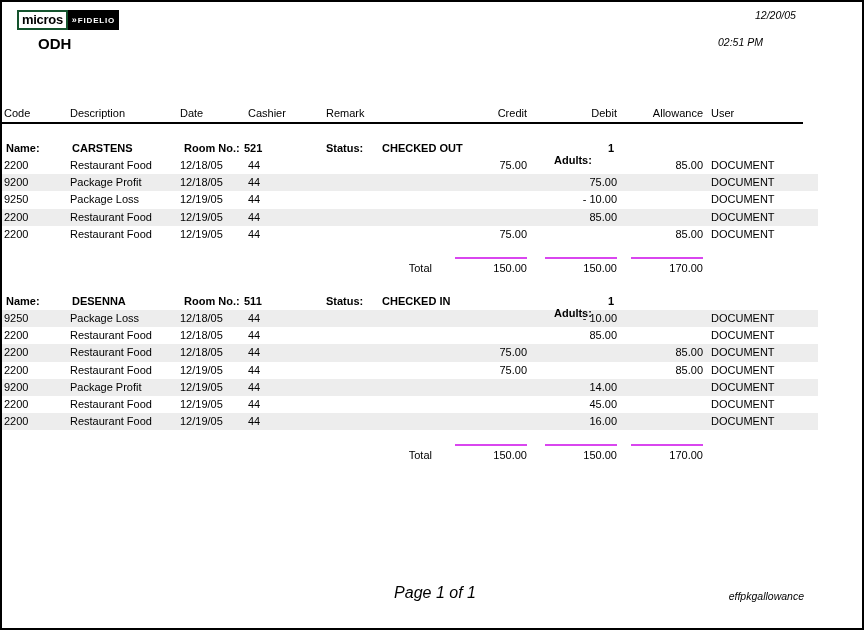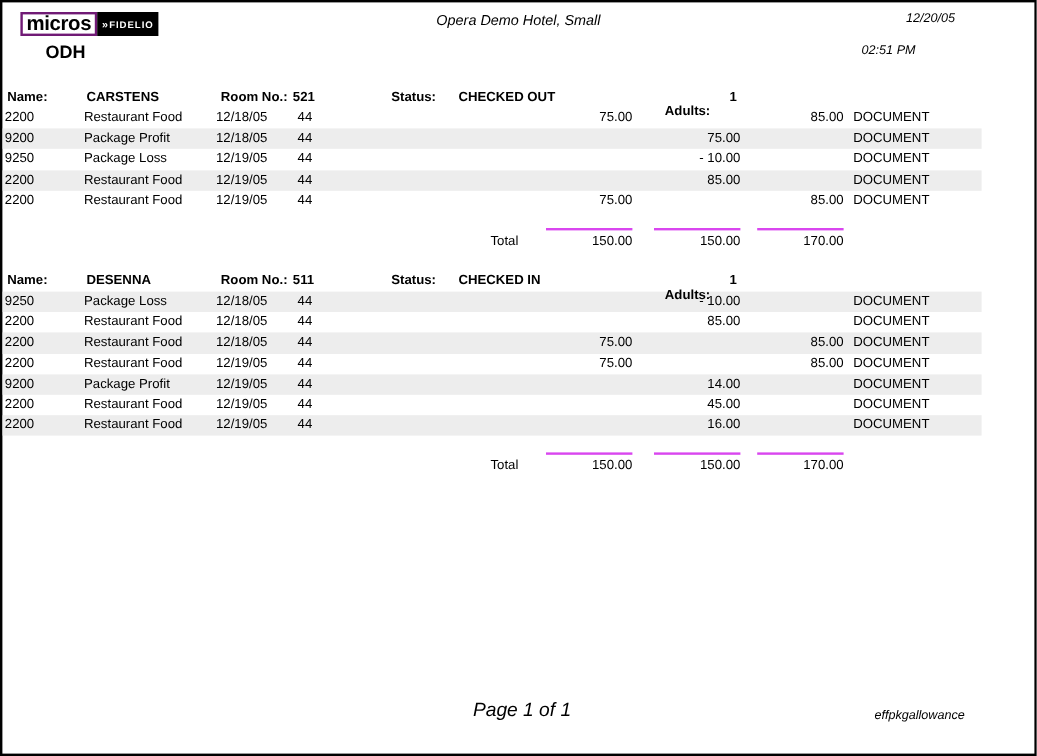--- a/index.html
+++ b/index.html
@@ -8,21 +8,21 @@
     width:860px;height:626px;
     border:2px solid #000;
     background:#fff;
     font-family:"Liberation Sans",sans-serif;
     color:#000;
     overflow:hidden;
   }
   
   .top-header{position:relative;height:55px;}
   .logo{position:absolute;left:15px;top:8px;display:flex;align-items:stretch;height:20px;}
-  .logo-micros{background:#fff;border:2px solid #701a75;font-weight:bold;font-size:17px;line-height:15px;padding:0 3px;letter-spacing:-0.3px;}
+  .logo-micros{background:#fff;border:2px solid #14532d;font-weight:bold;font-size:13px;line-height:15px;padding:0 3px;letter-spacing:-0.3px;}
   .logo-fidelio{background:#000;color:#fff;font-weight:bold;font-size:8px;display:flex;align-items:center;padding:0 4px;letter-spacing:0.8px;}
   .logo-arrow{font-size:9px;margin-right:1px;letter-spacing:0;}
   .odh{position:absolute;left:36px;top:33px;font-weight:bold;font-size:15px;}
   .report-title{position:absolute;left:0;right:0;top:8px;text-align:center;font-style:italic;font-size:12px;}
   .report-subtitle{position:absolute;left:0;right:0;top:37px;text-align:center;font-style:italic;font-weight:bold;font-size:12px;}
   .print-date{position:absolute;left:716px;top:7px;font-style:italic;font-size:10.5px;margin-left:37px;}
   .print-time{position:absolute;left:716px;top:34px;font-style:italic;font-size:10.5px;}
   
   .grid{display:grid;grid-template-columns:66px 110px 68px 78px 118px 85px 90px 86px 115px;font-size:11px;}
   .c{padding-left:2px;white-space:nowrap;}
@@ -58,25 +58,35 @@
 
   <div class="top-header">
     <div class="logo">
       <span class="logo-micros">micros</span>
       <span class="logo-fidelio">
           <span class="logo-arrow">»</span>
           <span>FIDELIO</span>
         </span>
     </div>
     <div class="odh">ODH</div>
-    <div class="report-title">Opera Demo Hotel, Small</div>
     <div class="print-date">12/20/05</div>
     <div class="print-time">02:51 PM</div>
   </div>
 
+  <div class="grid col-headers">
+    <div class="c">Code</div>
+    <div class="c">Description</div>
+    <div class="c">Date</div>
+    <div class="c">Cashier</div>
+    <div class="c">Remark</div>
+    <div class="c num">Credit</div>
+    <div class="c num">Debit</div>
+    <div class="c num">Allowance</div>
+    <div class="c user-col">User</div>
+  </div>
 
   <div id="report-body">
       <div class="group-header first">
         <div class="gh-name-label">Name:</div>
         <div class="gh-name">CARSTENS</div>
         <div class="gh-room-label">Room No.:</div>
         <div class="gh-room">521</div>
         <div class="gh-status-label">Status:</div>
         <div class="gh-status">CHECKED OUT</div>
         <div class="gh-adults-label">Adults:</div>

